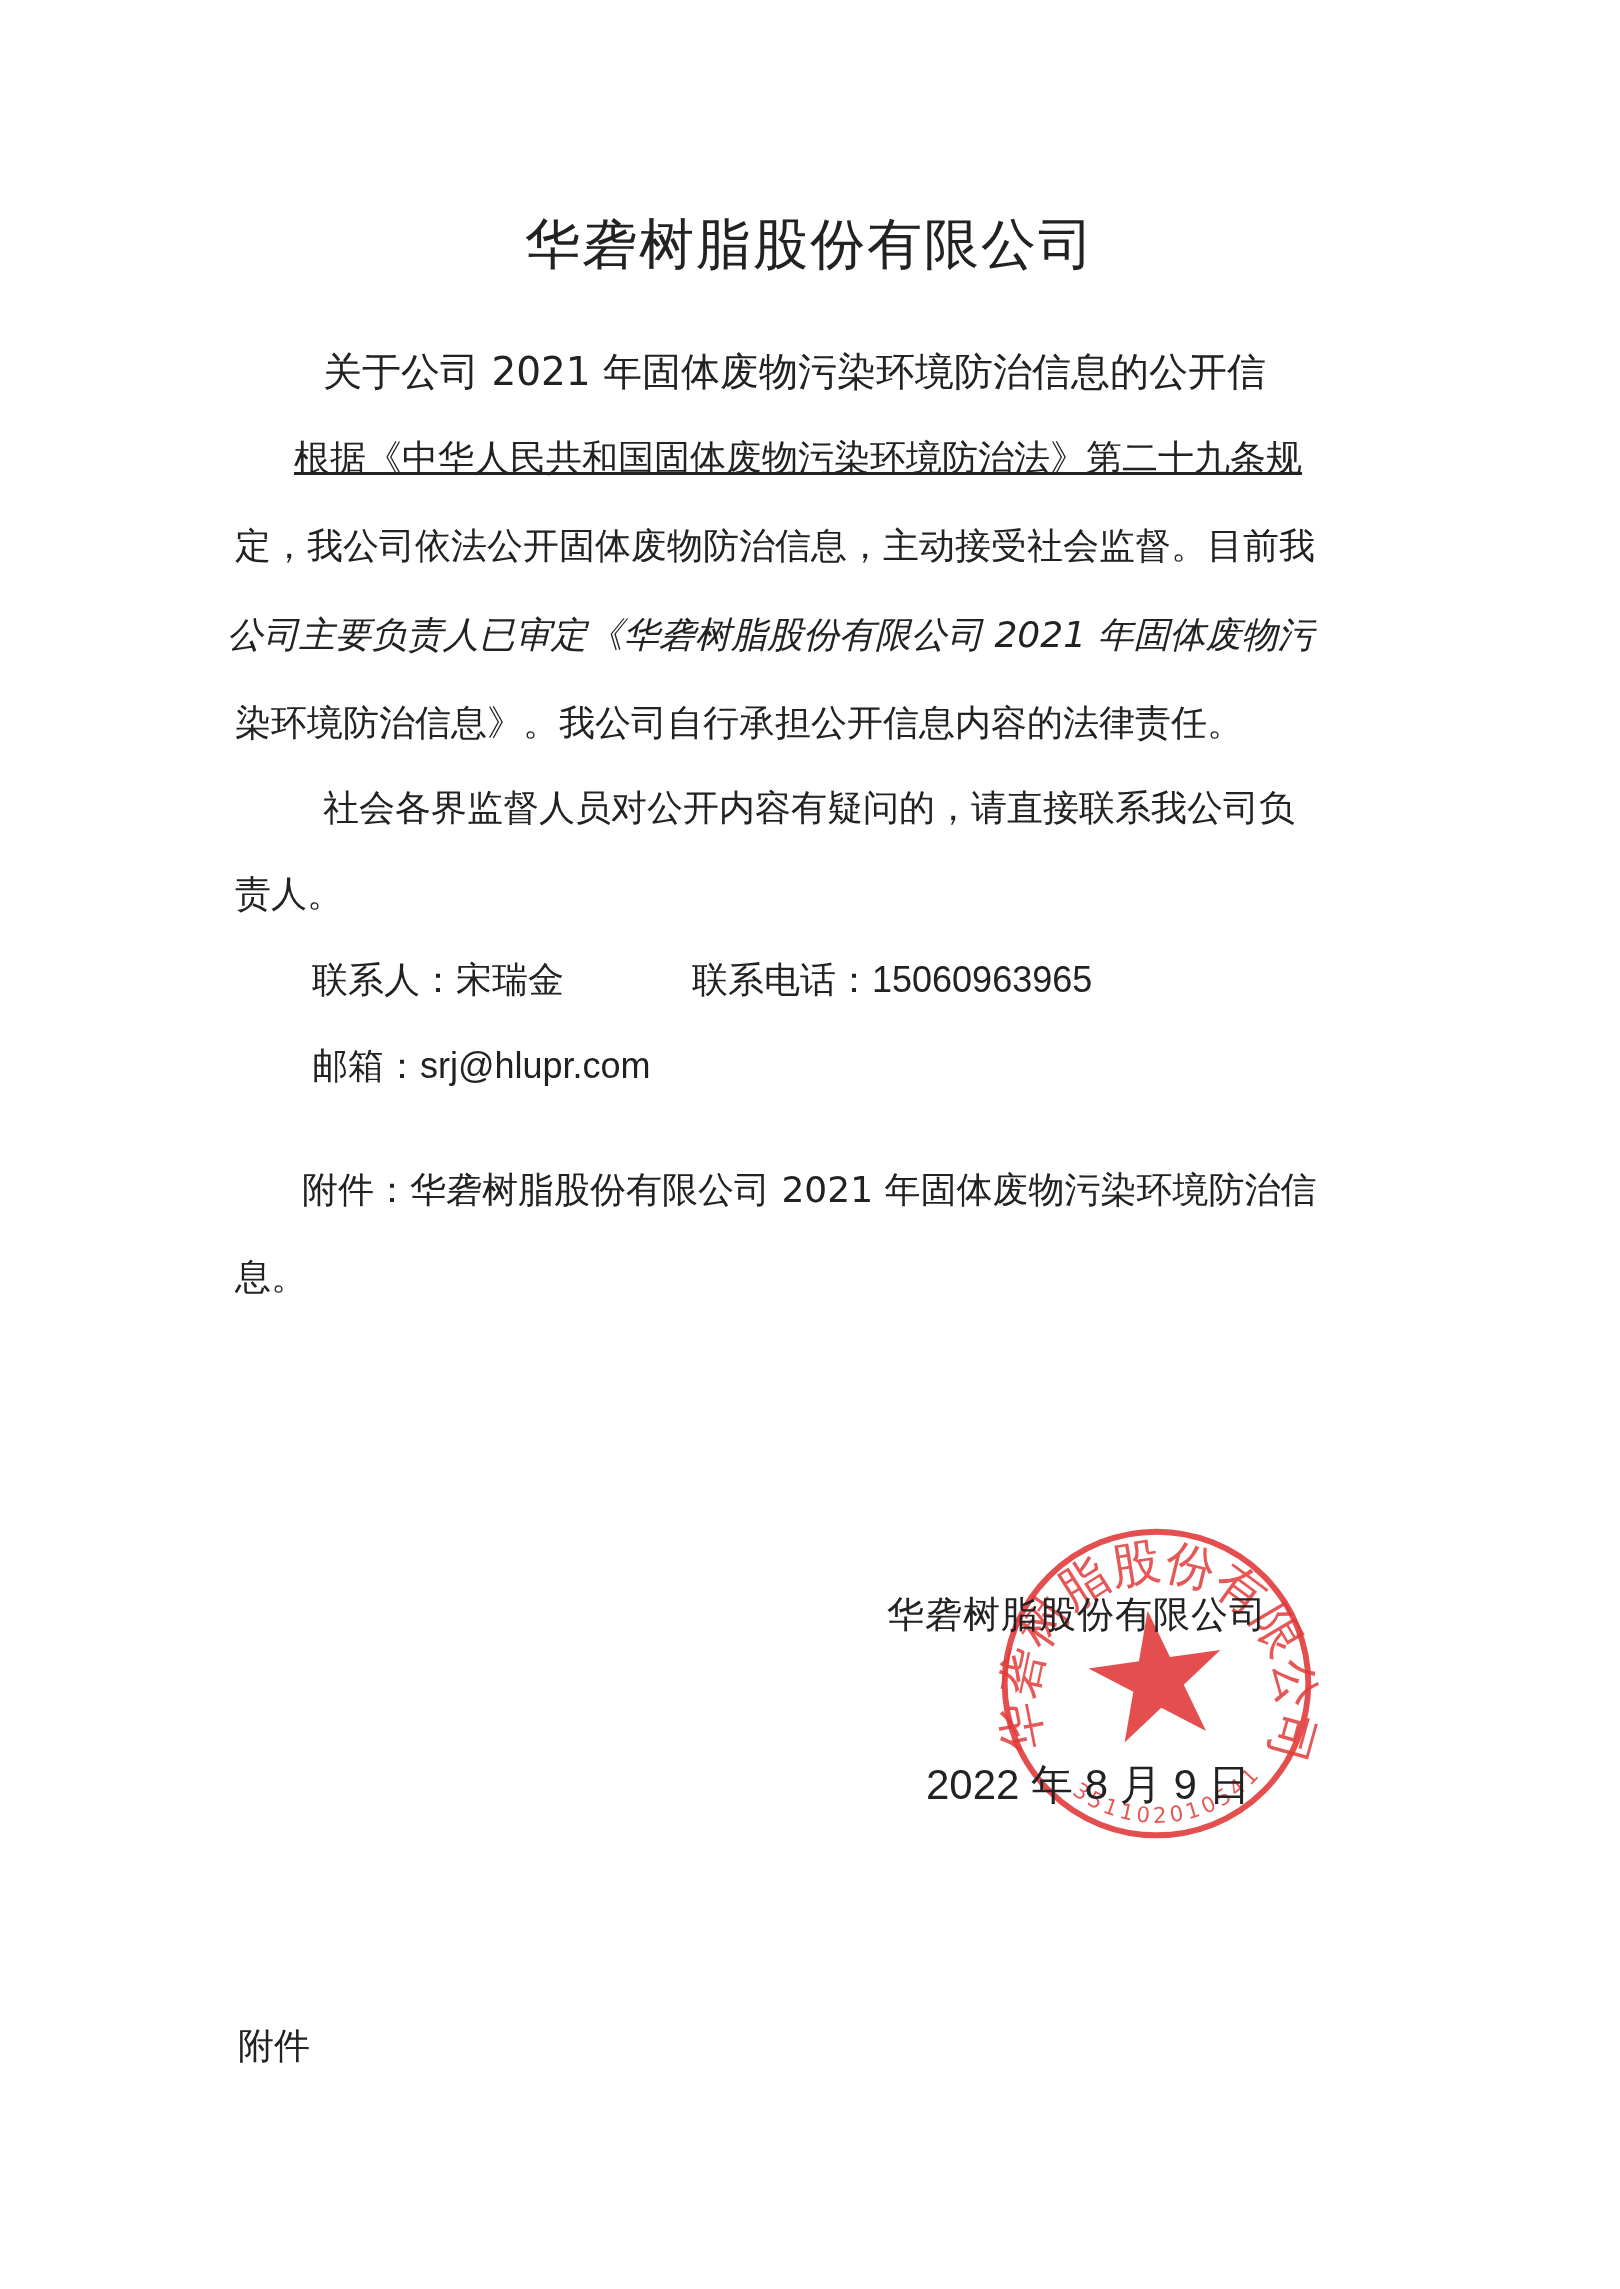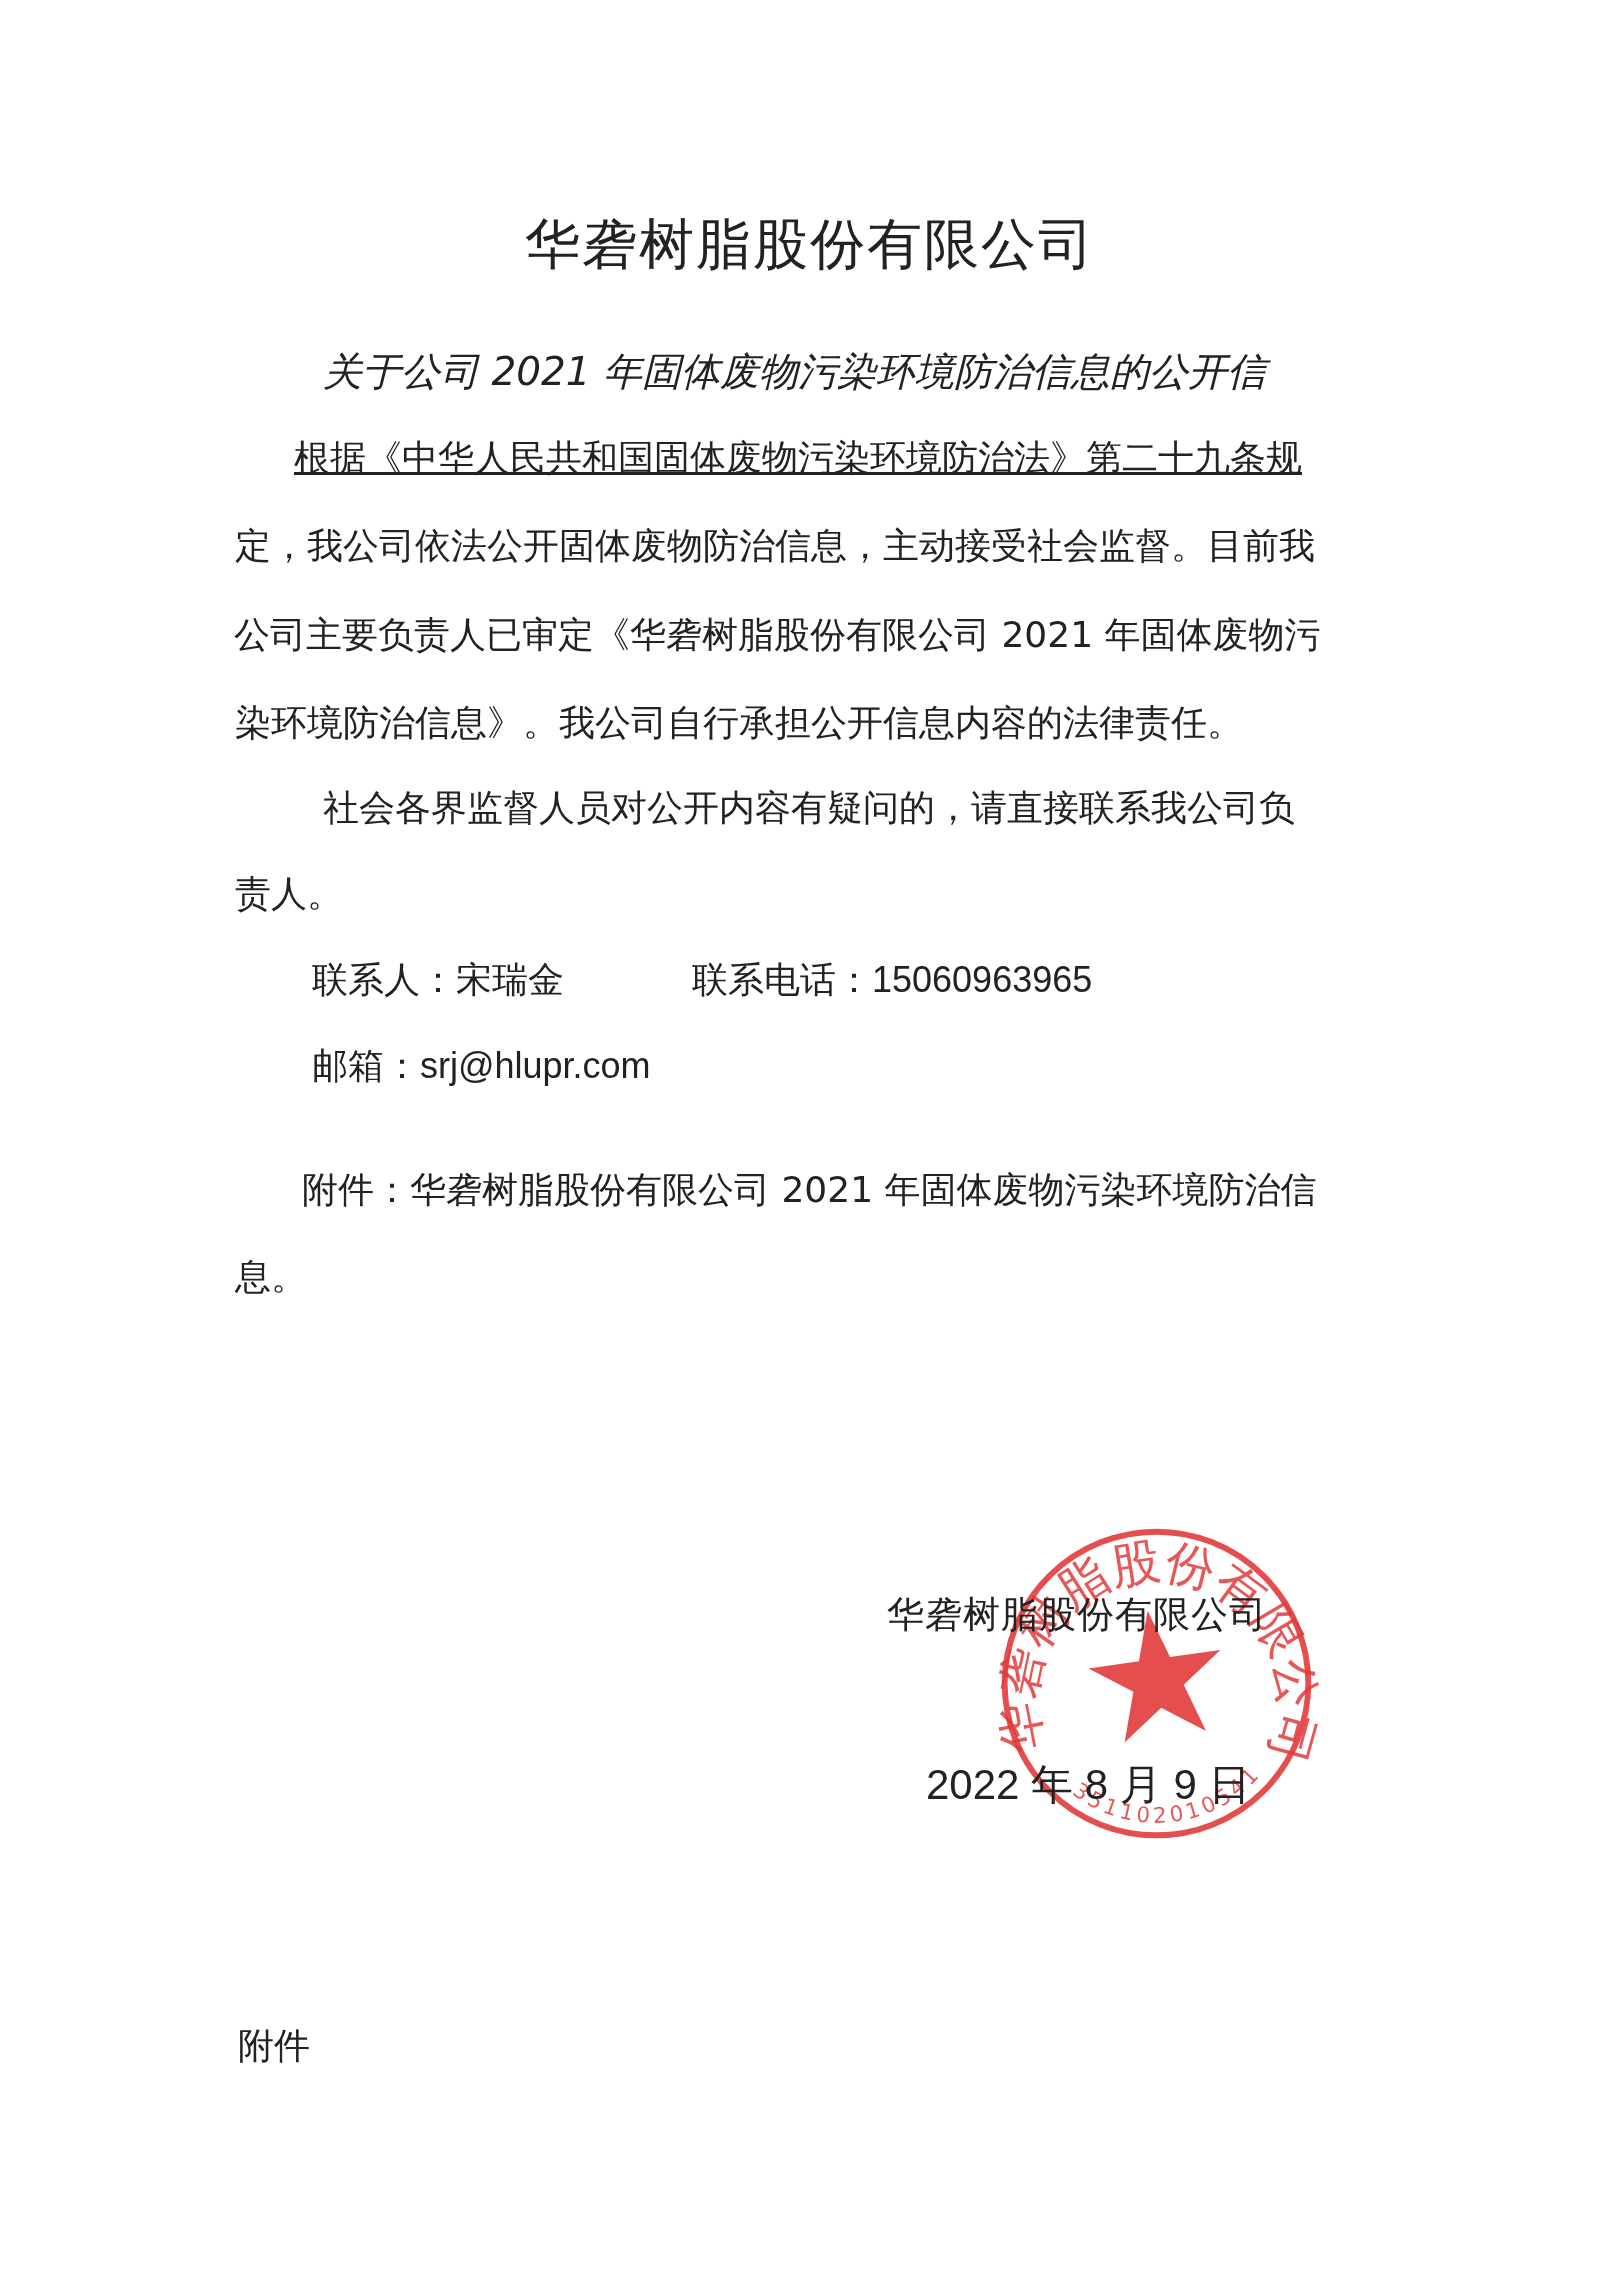--- a/index.html
+++ b/index.html
@@ -31,21 +31,20 @@
       letter-spacing: 2px;
       color: #222;
     }
     .subtitle {
       position: absolute;
       left: 323px;
       top: 345px;
       font-size: 39px;
       color: #222;
       white-space: nowrap;
-      font-style: italic;
     }
     .line {
       position: absolute;
       font-size: 36px;
       white-space: nowrap;
       color: #222;
     }
     .num {
       font-family: Liberation Sans, sans-serif;
       font-weight: normal;
@@ -69,21 +68,21 @@
 <body>
 
 <div class="page">
 
   <div class="title">华砻树脂股份有限公司</div>
 
   <div class="subtitle">关于公司 2021 年固体废物污染环境防治信息的公开信</div>
 
   <div class="line" style="left:294px; top:434px;text-decoration:underline;">根据《中华人民共和国固体废物污染环境防治法》第二十九条规</div>
   <div class="line" style="left:235px; top:522px;text-align:center;">定，我公司依法公开固体废物防治信息，主动接受社会监督。目前我</div>
-  <div class="line" style="left:234px; top:611px;">公司主要负责人已审定《华砻树脂股份有限公司 2021 年固体废物污</div>
+  <div class="line" style="left:227px; top:611px;font-style:italic;">公司主要负责人已审定《华砻树脂股份有限公司 2021 年固体废物污</div>
   <div class="line" style="left:235px; top:699px;">染环境防治信息》。我公司自行承担公开信息内容的法律责任。</div>
 
   <div class="line" style="left:323px; top:784px;">社会各界监督人员对公开内容有疑问的，请直接联系我公司负</div>
   <div class="line" style="left:235px; top:870px;">责人。</div>
 
   <div class="line" style="left:312px; top:956px;">
     <span>联系人：</span><span>宋瑞金</span>
   </div>
   <div class="line" style="left:692px; top:956px;">
     <span>联系电话：</span><span class="num">15060963965</span>

